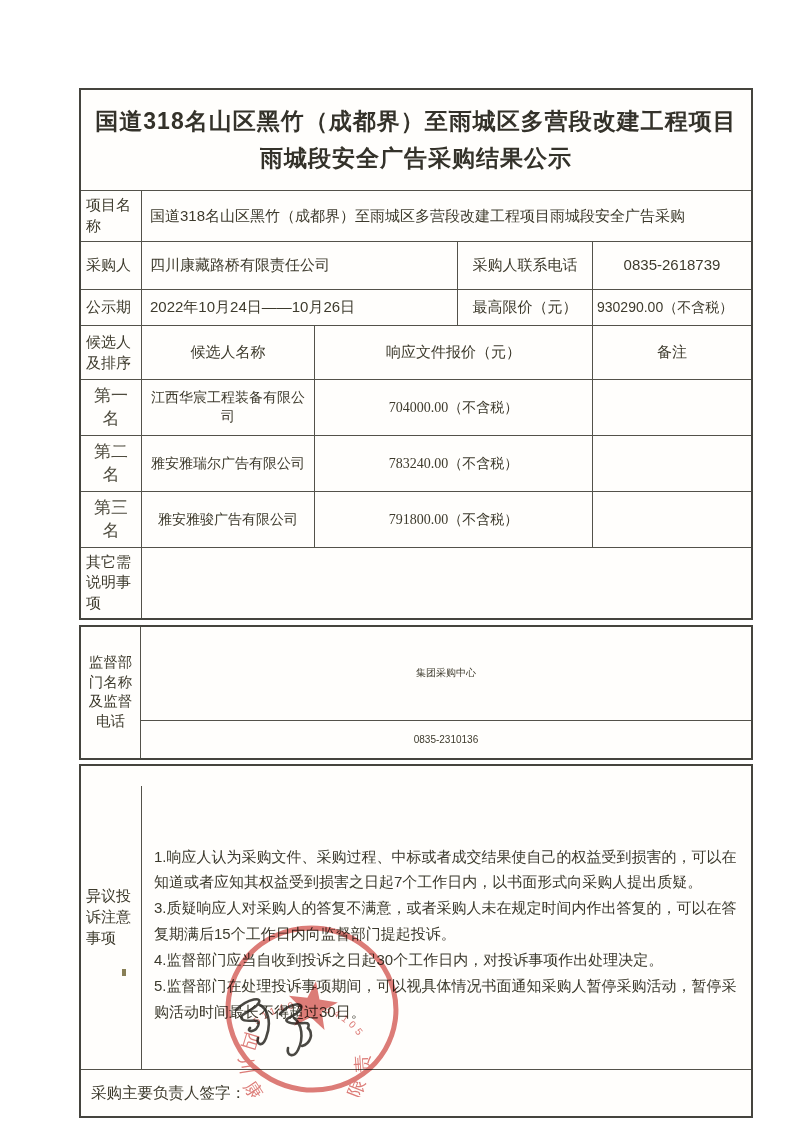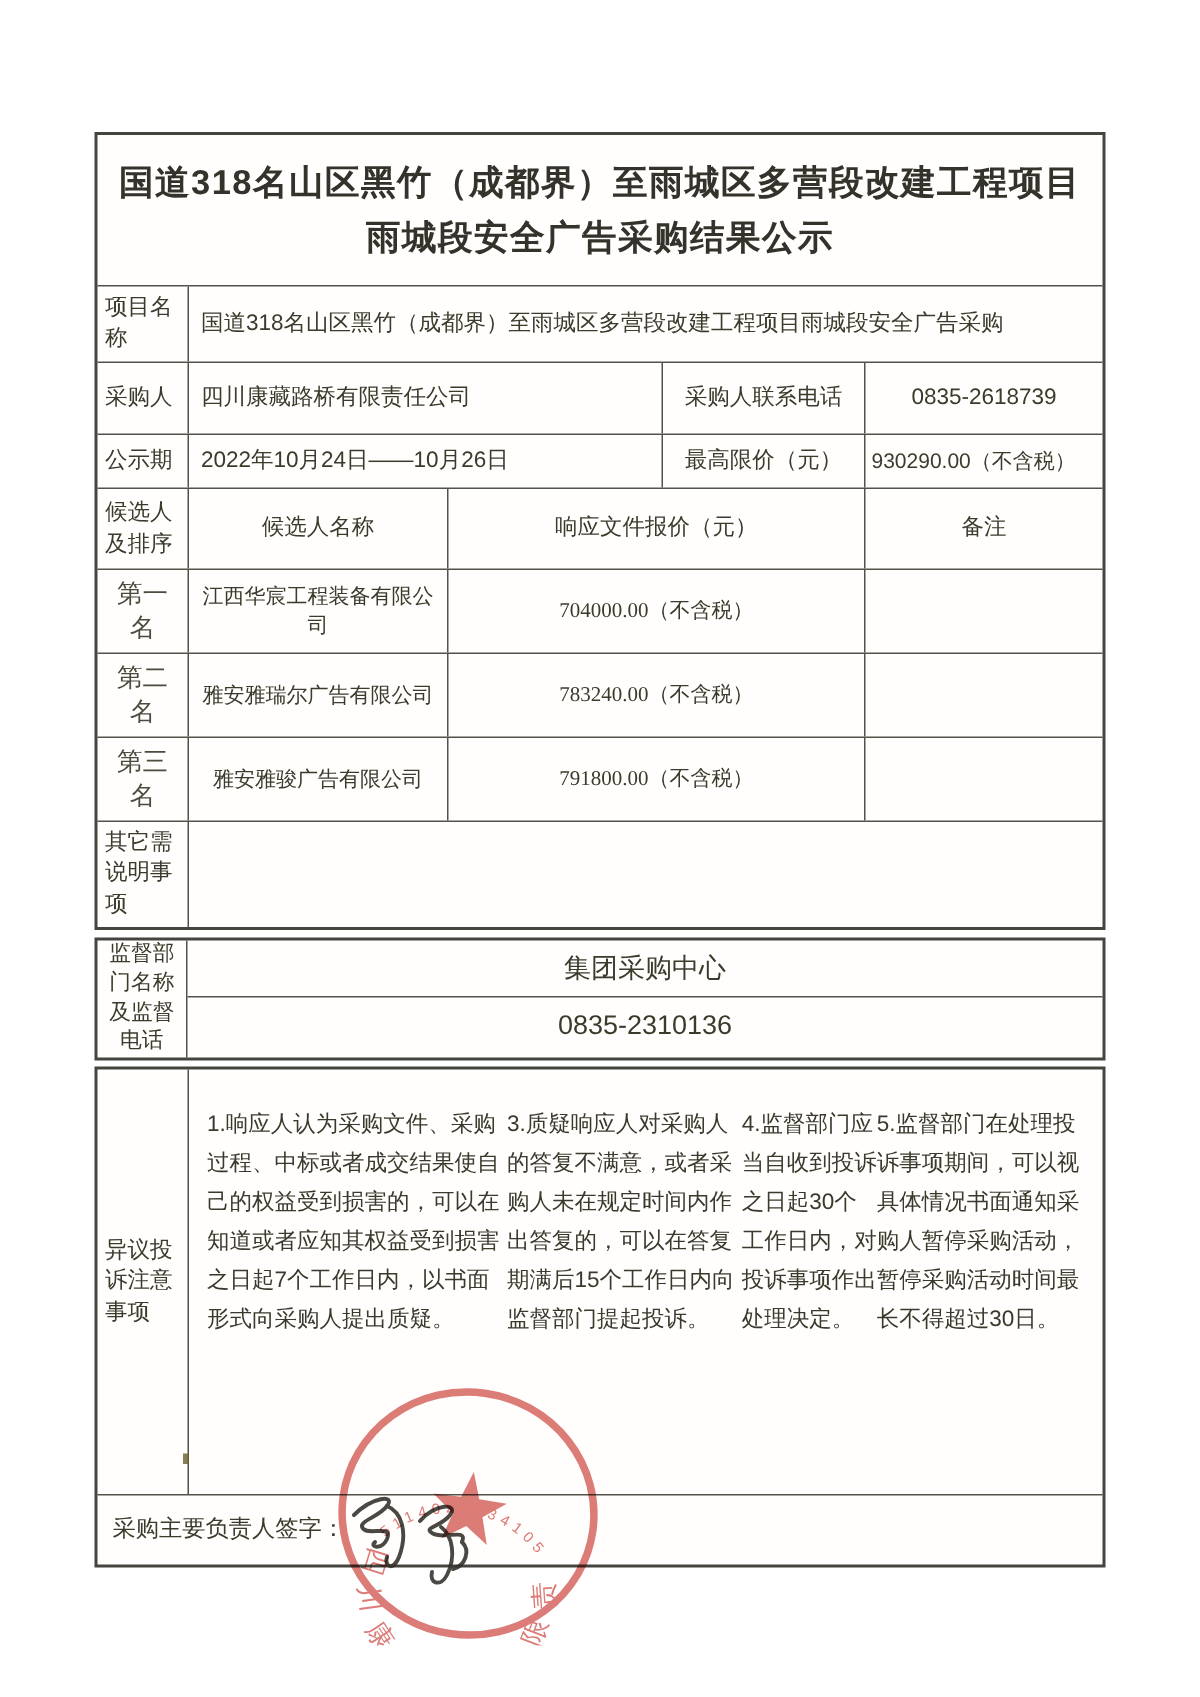--- a/index.html
+++ b/index.html
@@ -4,21 +4,21 @@
 <style>
   html,body{margin:0;padding:0;}
   body{
     width:800px;height:1131px;
     background:#ffffff;
     font-family:"Liberation Sans","DejaVu Sans",sans-serif;
     color:#3d3a2c;
     position:relative;
     overflow:hidden;
   }
-  .doc{position:absolute;left:63px;top:88px;width:674px;}
+  .doc{position:absolute;left:79px;top:88px;width:674px;}
   .sec{border:2px solid #45443e;box-sizing:border-box;background:#fffefc;}
   .gap5{height:5px;}
   .gap4{height:4px;}
   .row{display:flex;border-top:1px solid #53524a;}
   .row.first{border-top:none;}
   .cell{
     box-sizing:border-box;
     border-left:1px solid #53524a;
     padding:4px 8px;
     display:flex;align-items:center;
@@ -52,28 +52,30 @@
   .sup-label{
     width:60px;box-sizing:border-box;
     display:flex;align-items:center;justify-content:center;text-align:center;
     font-size:14.5px;line-height:1.35;padding:0 5px;
     border-right:1px solid #53524a;
   }
   .sup-right{flex:1;display:flex;flex-direction:column;}
   .sup-cell{
     box-sizing:border-box;min-height:37px;
     display:flex;align-items:center;justify-content:center;
-    font-size:18px;
+    font-size:10px;
+    margin-top:28px;
   }
   .sup-cell + .sup-cell{border-top:1px solid #53524a;min-height:38px;}
   
   .obj-content{
-    display:flex;flex-direction:row;justify-content:center;
+    display:flex;flex-direction:column;justify-content:center;
     padding:24px 10px 10px 12px;
     min-height:283px;
+    margin-top:20px;
   }
   .obj-content p{margin:0;font-size:15px;line-height:1.73;color:#3b392c;}
   .sig-row{min-height:46px;font-size:15.5px;padding-left:10px;}
   
   .stamp-wrap{position:absolute;left:222px;top:925px;width:180px;height:172px;mix-blend-mode:multiply;pointer-events:none;}
   .sig-wrap{position:absolute;left:228px;top:988px;width:130px;height:78px;pointer-events:none;}
   .artifact{position:absolute;left:122px;top:969px;width:4px;height:7px;background:#6a5f2c;opacity:.8;}
 </style>
 </head>
 <body>

